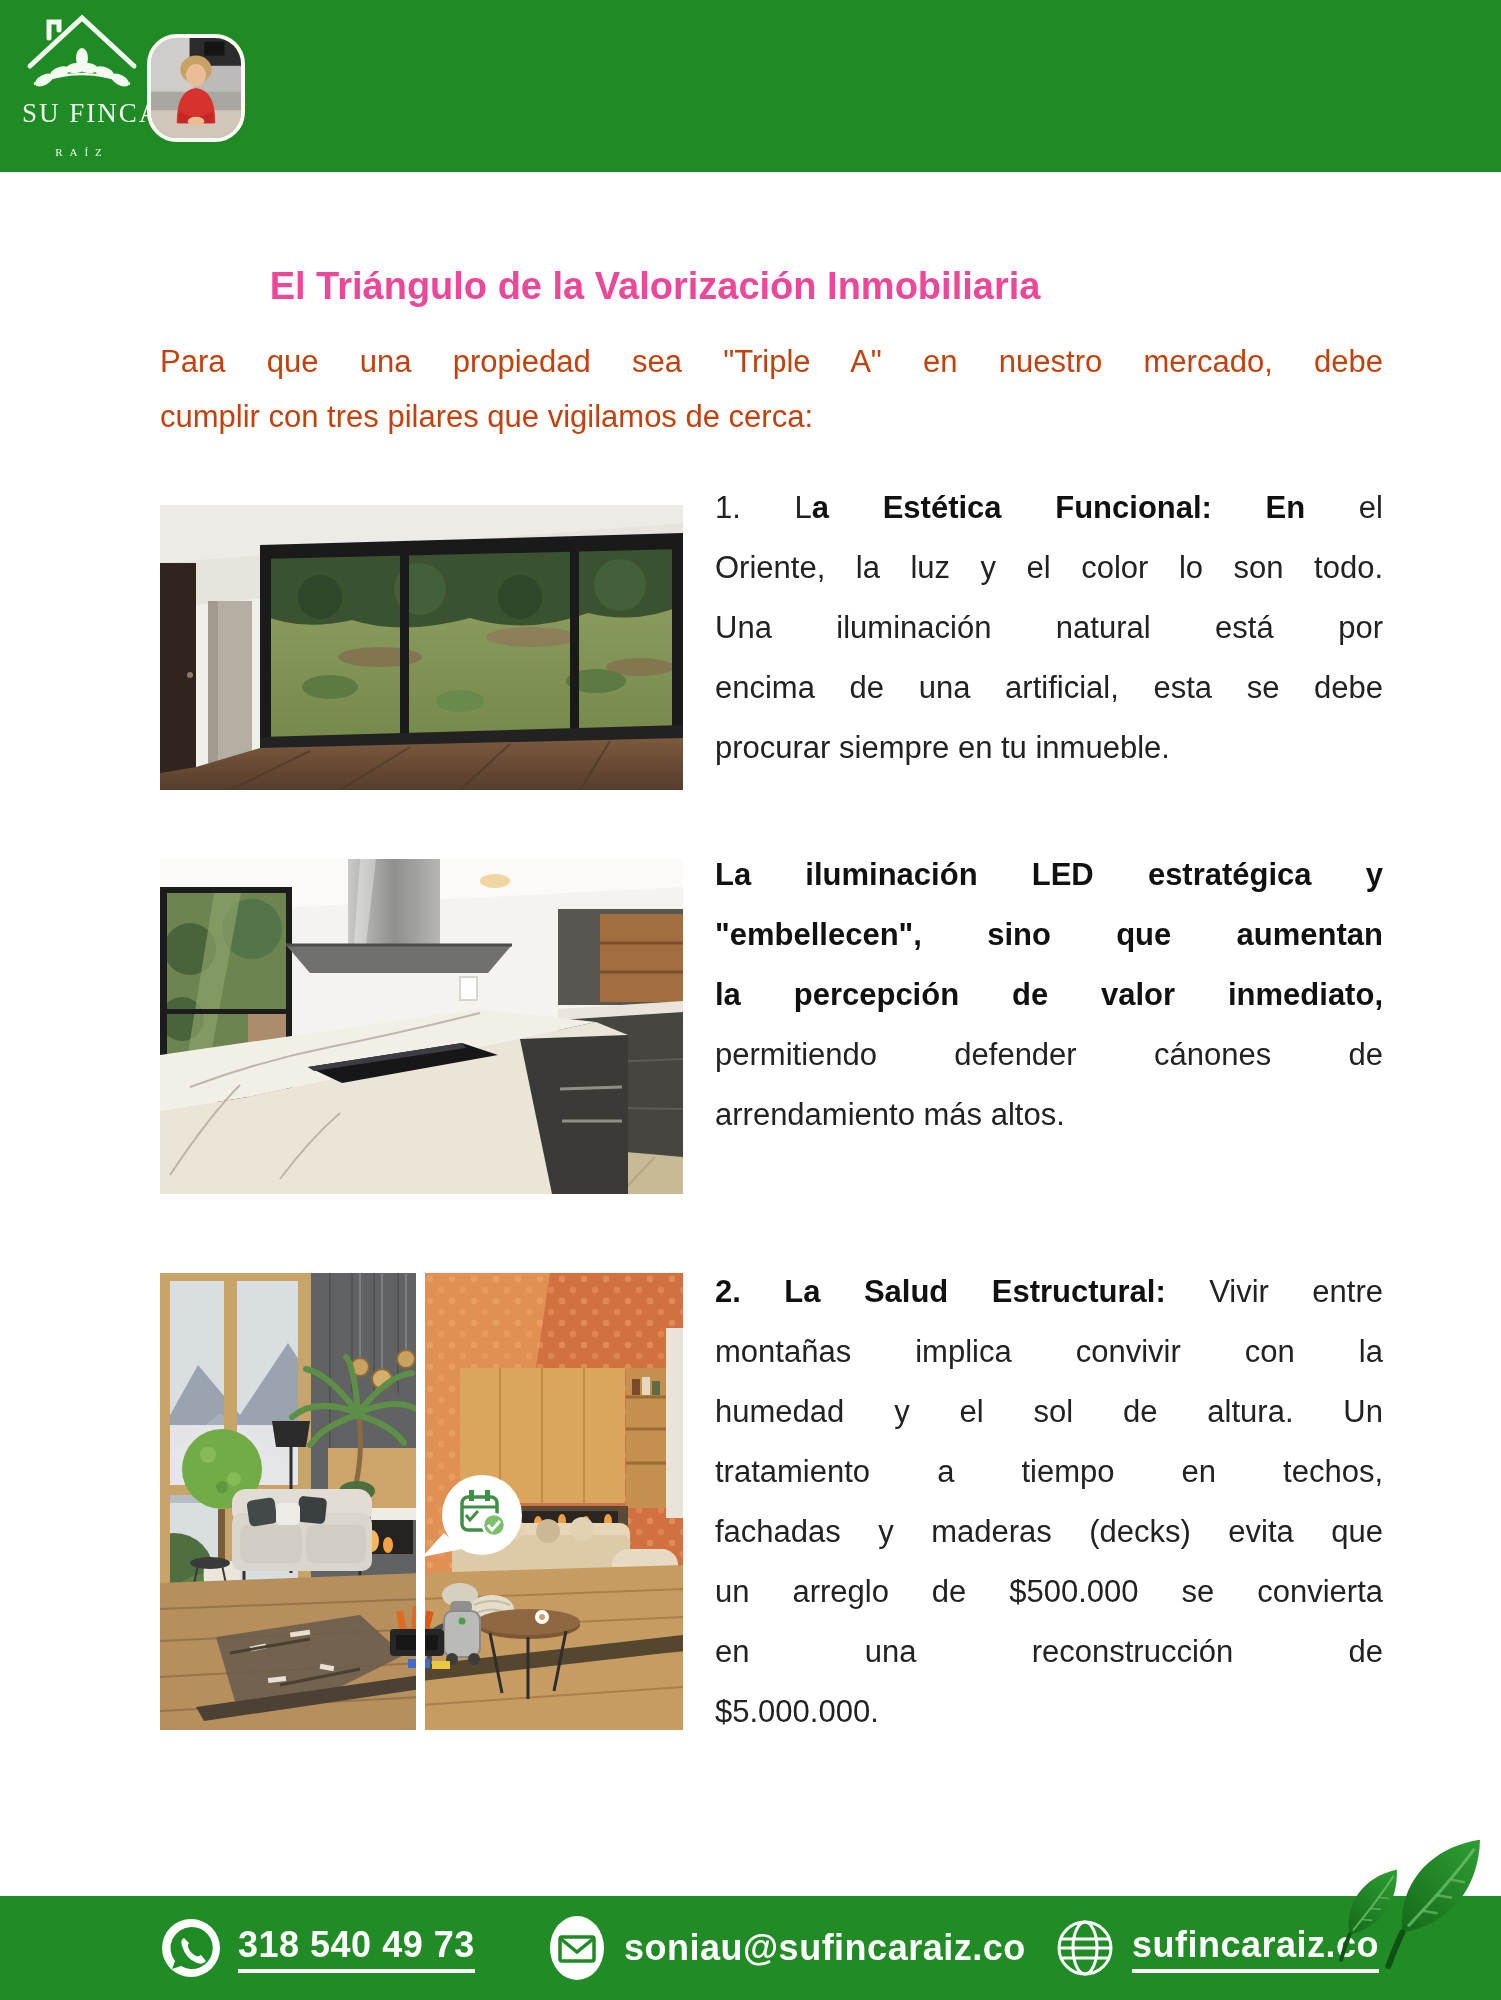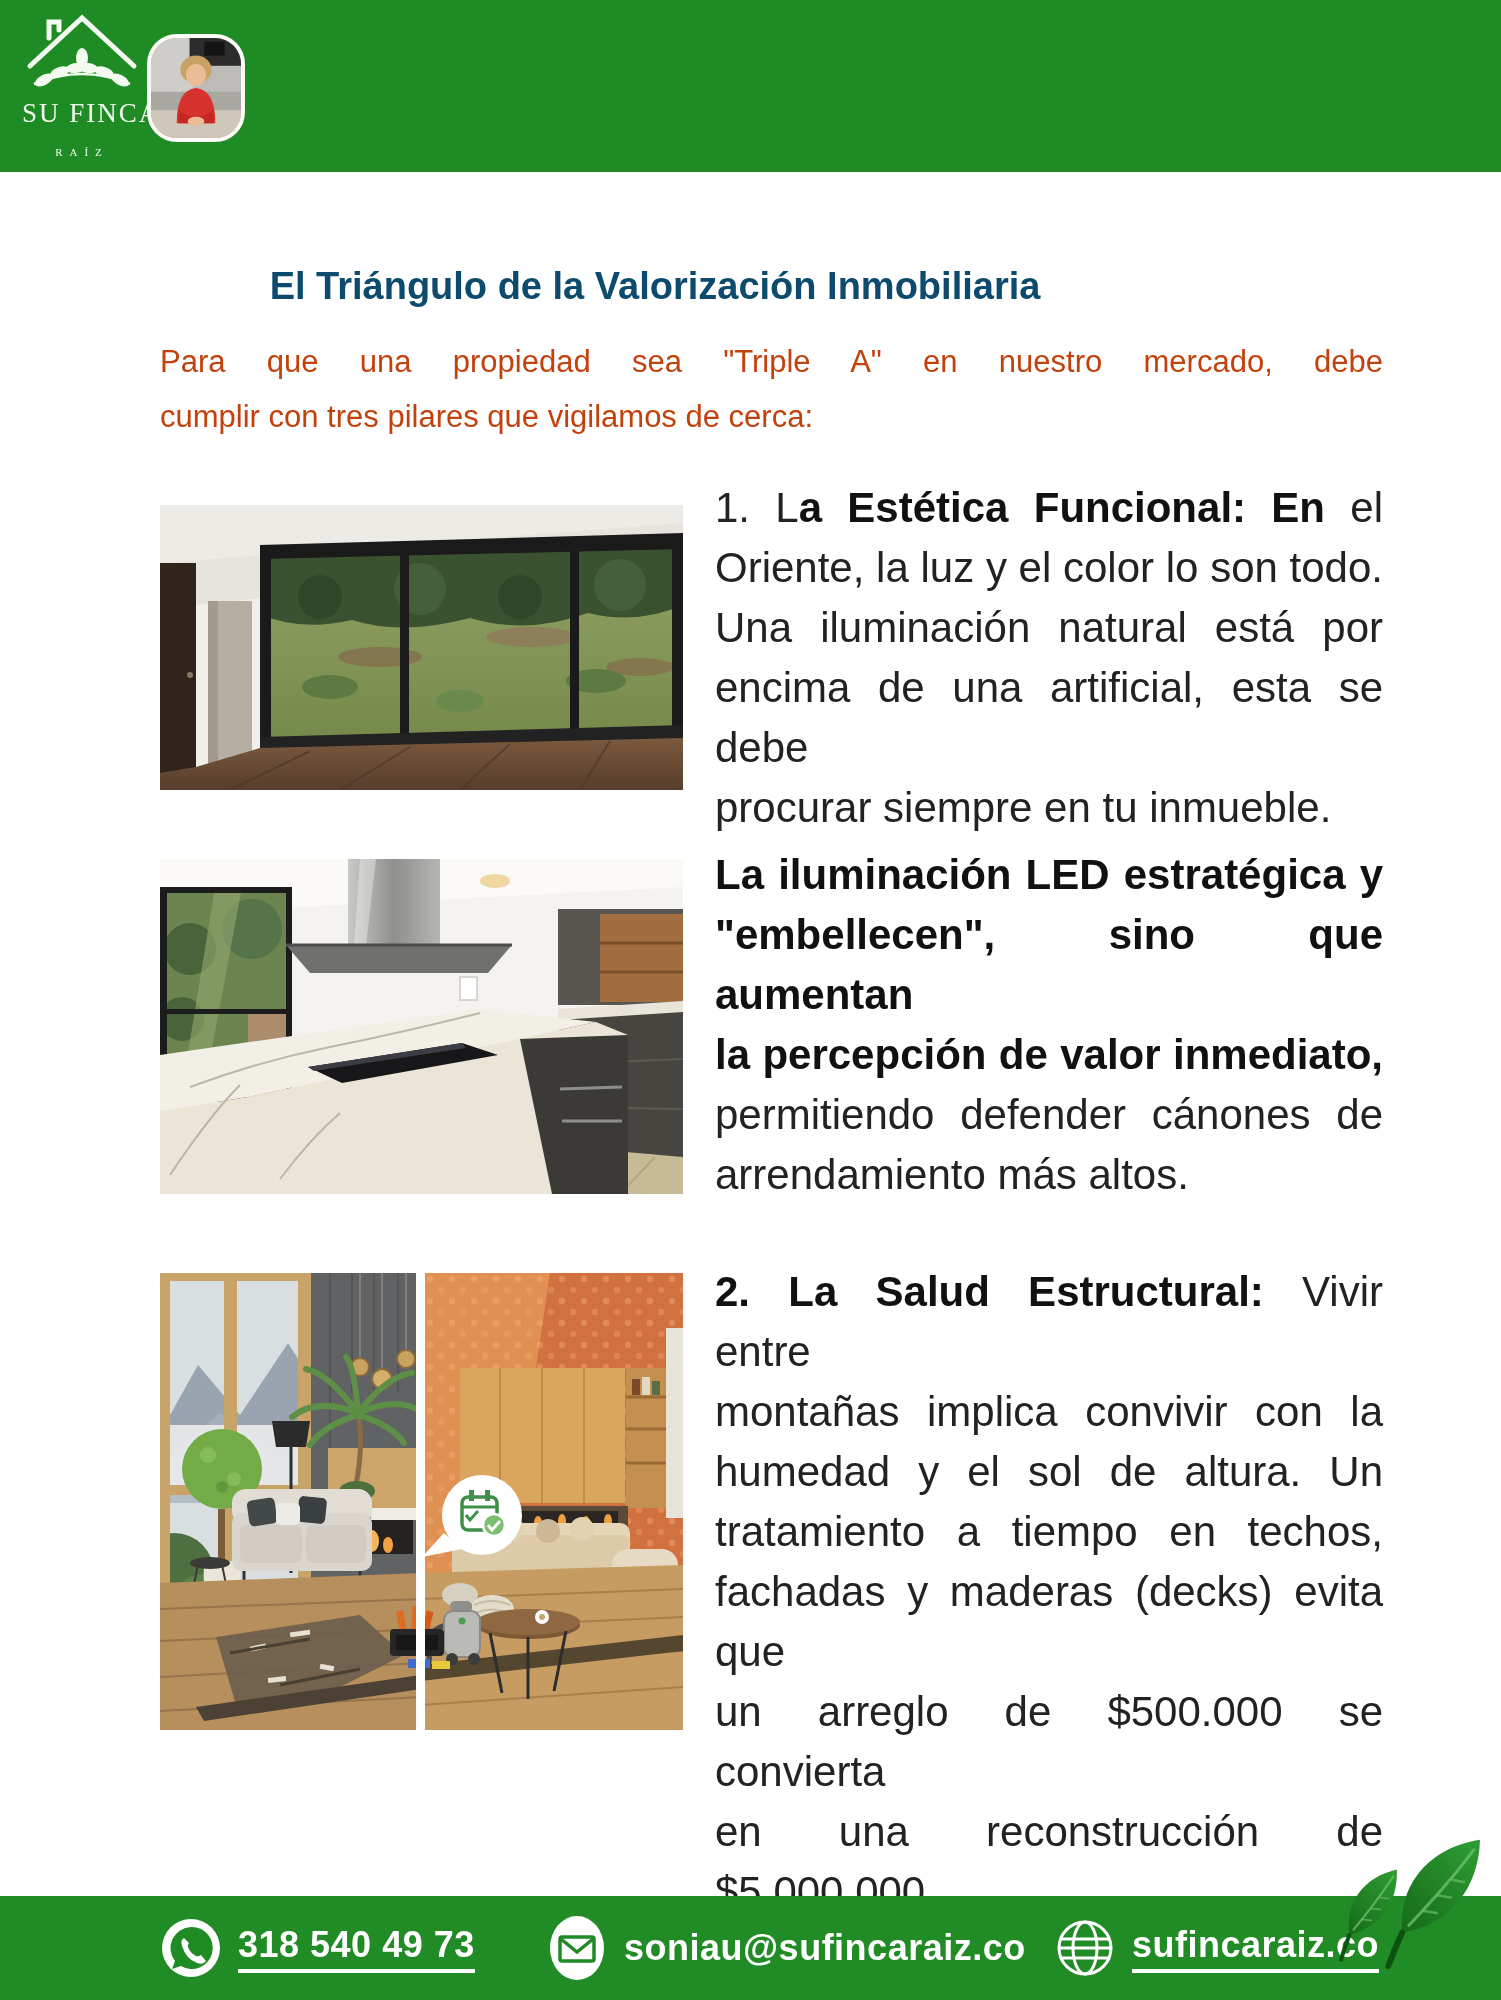--- a/index.html
+++ b/index.html
@@ -13,28 +13,28 @@
   .logo-name{font-family:"Liberation Serif",serif;font-size:27px;letter-spacing:2px;margin-top:-4px;white-space:nowrap;}
   .logo-sub{font-family:"Liberation Serif",serif;font-size:11px;letter-spacing:7px;margin-top:17px;}
   .avatar{
     position:absolute;left:147px;top:34px;width:98px;height:108px;border-radius:30px;
     border:4px solid #fbfdf6;overflow:hidden;background:#b9b7b4;box-sizing:border-box;
   }
   .avatar svg{display:block;width:100%;height:100%;}
   
   .title{
     position:absolute;left:0;top:240px;width:1310px;text-align:center;
-    font-size:38px;font-weight:700;color:#0c4a6e;letter-spacing:0px;
+    font-size:38px;font-weight:700;color:#ec4899;letter-spacing:0px;
   }
   .intro{position:absolute;left:160px;top:334px;width:1223px;font-size:31px;line-height:55px;color:#c2410c;}
   .jl{text-align:justify;text-align-last:justify;}
   .jl.last{text-align-last:left;}
   .section-photo{position:absolute;left:160px;width:523px;overflow:hidden;background:#ddd;}
   .section-photo svg{display:block;width:100%;height:100%;}
-  .section-text{position:absolute;left:715px;width:668px;font-size:42px;line-height:60px;color:#222;}
+  .section-text{position:absolute;left:715px;width:668px;font-size:31px;line-height:60px;color:#222;}
   .section-text b{color:#111;}
   #photo1{top:505px;height:285px;}
   #photo2{top:859px;height:335px;}
   #photo3{top:1273px;height:457px;}
   #text1{top:478px;}
   #text2{top:845px;}
   #text3{top:1262px;}
   
   .footer{position:absolute;left:0;top:1896px;width:1501px;height:104px;background:#218c26;}
   .contact{position:absolute;top:0;height:104px;display:flex;align-items:center;gap:16px;color:#ffffff;}

